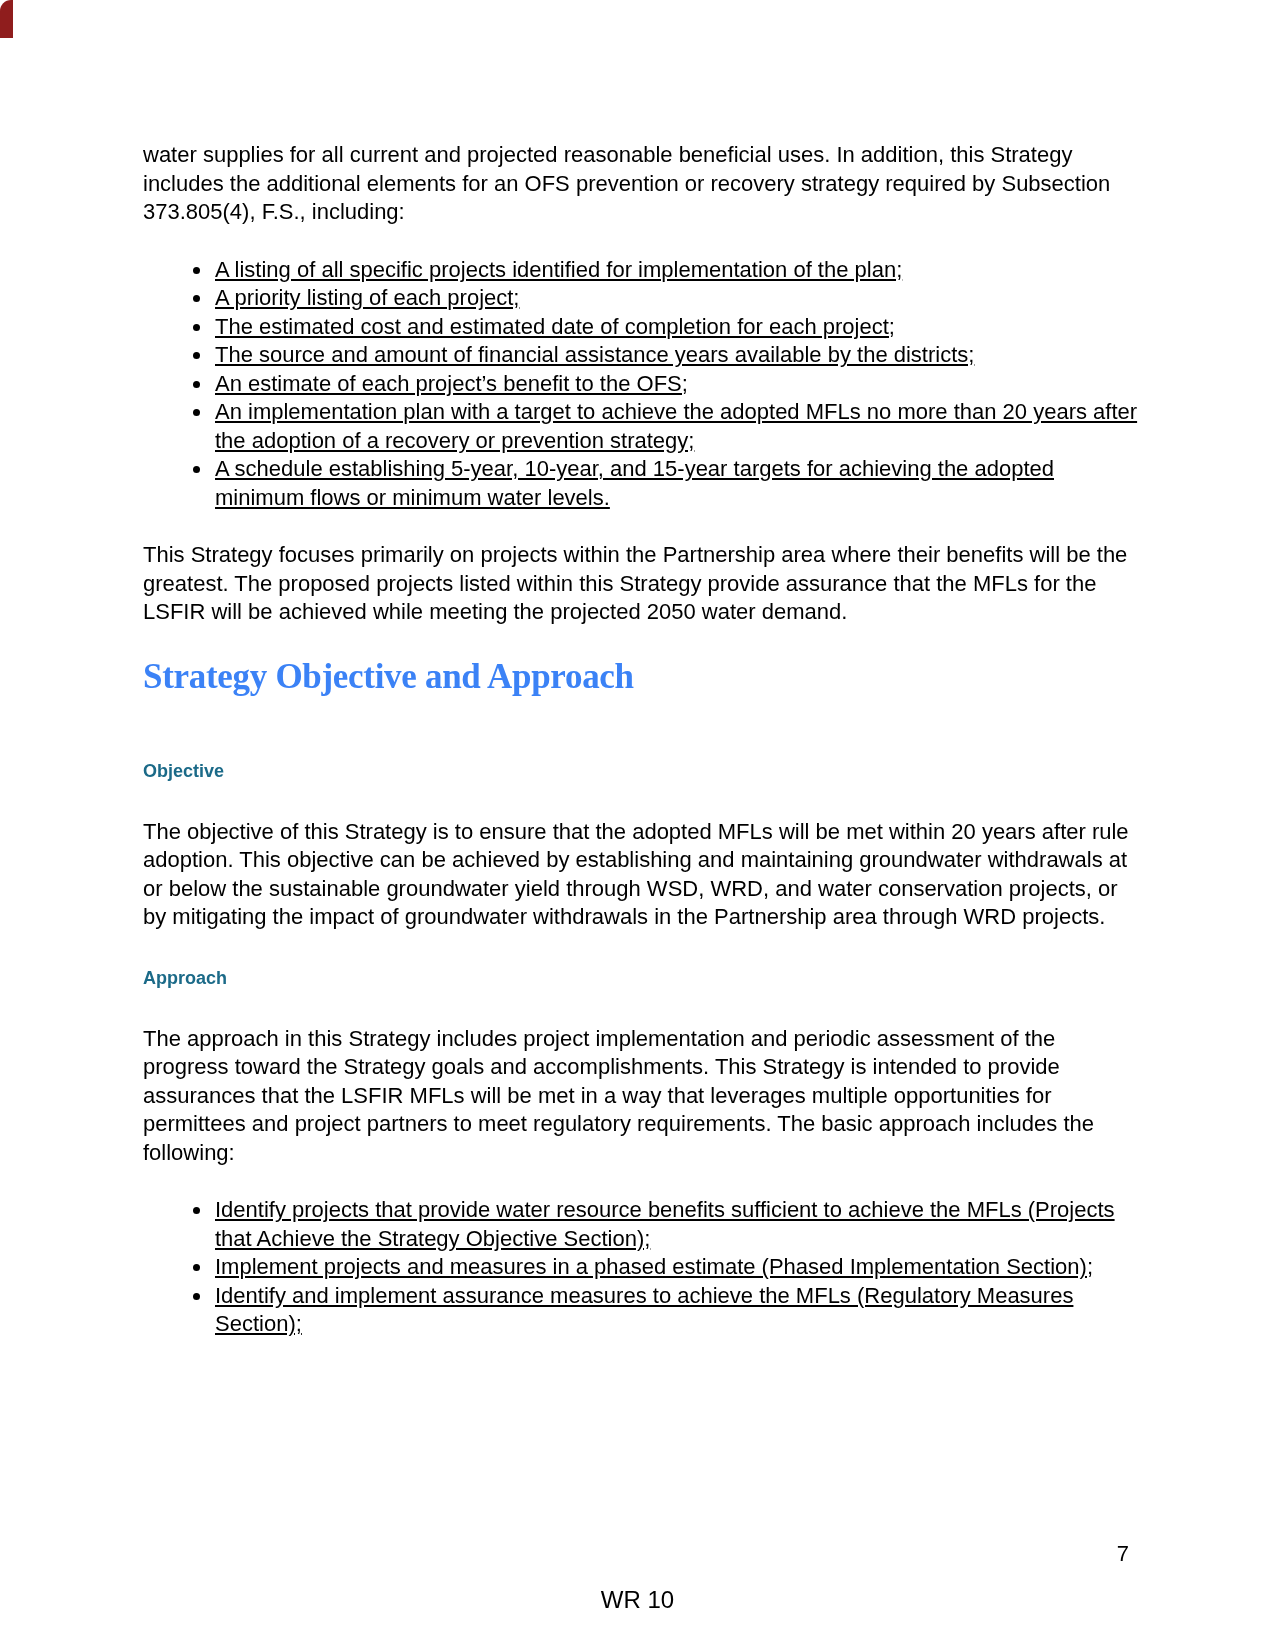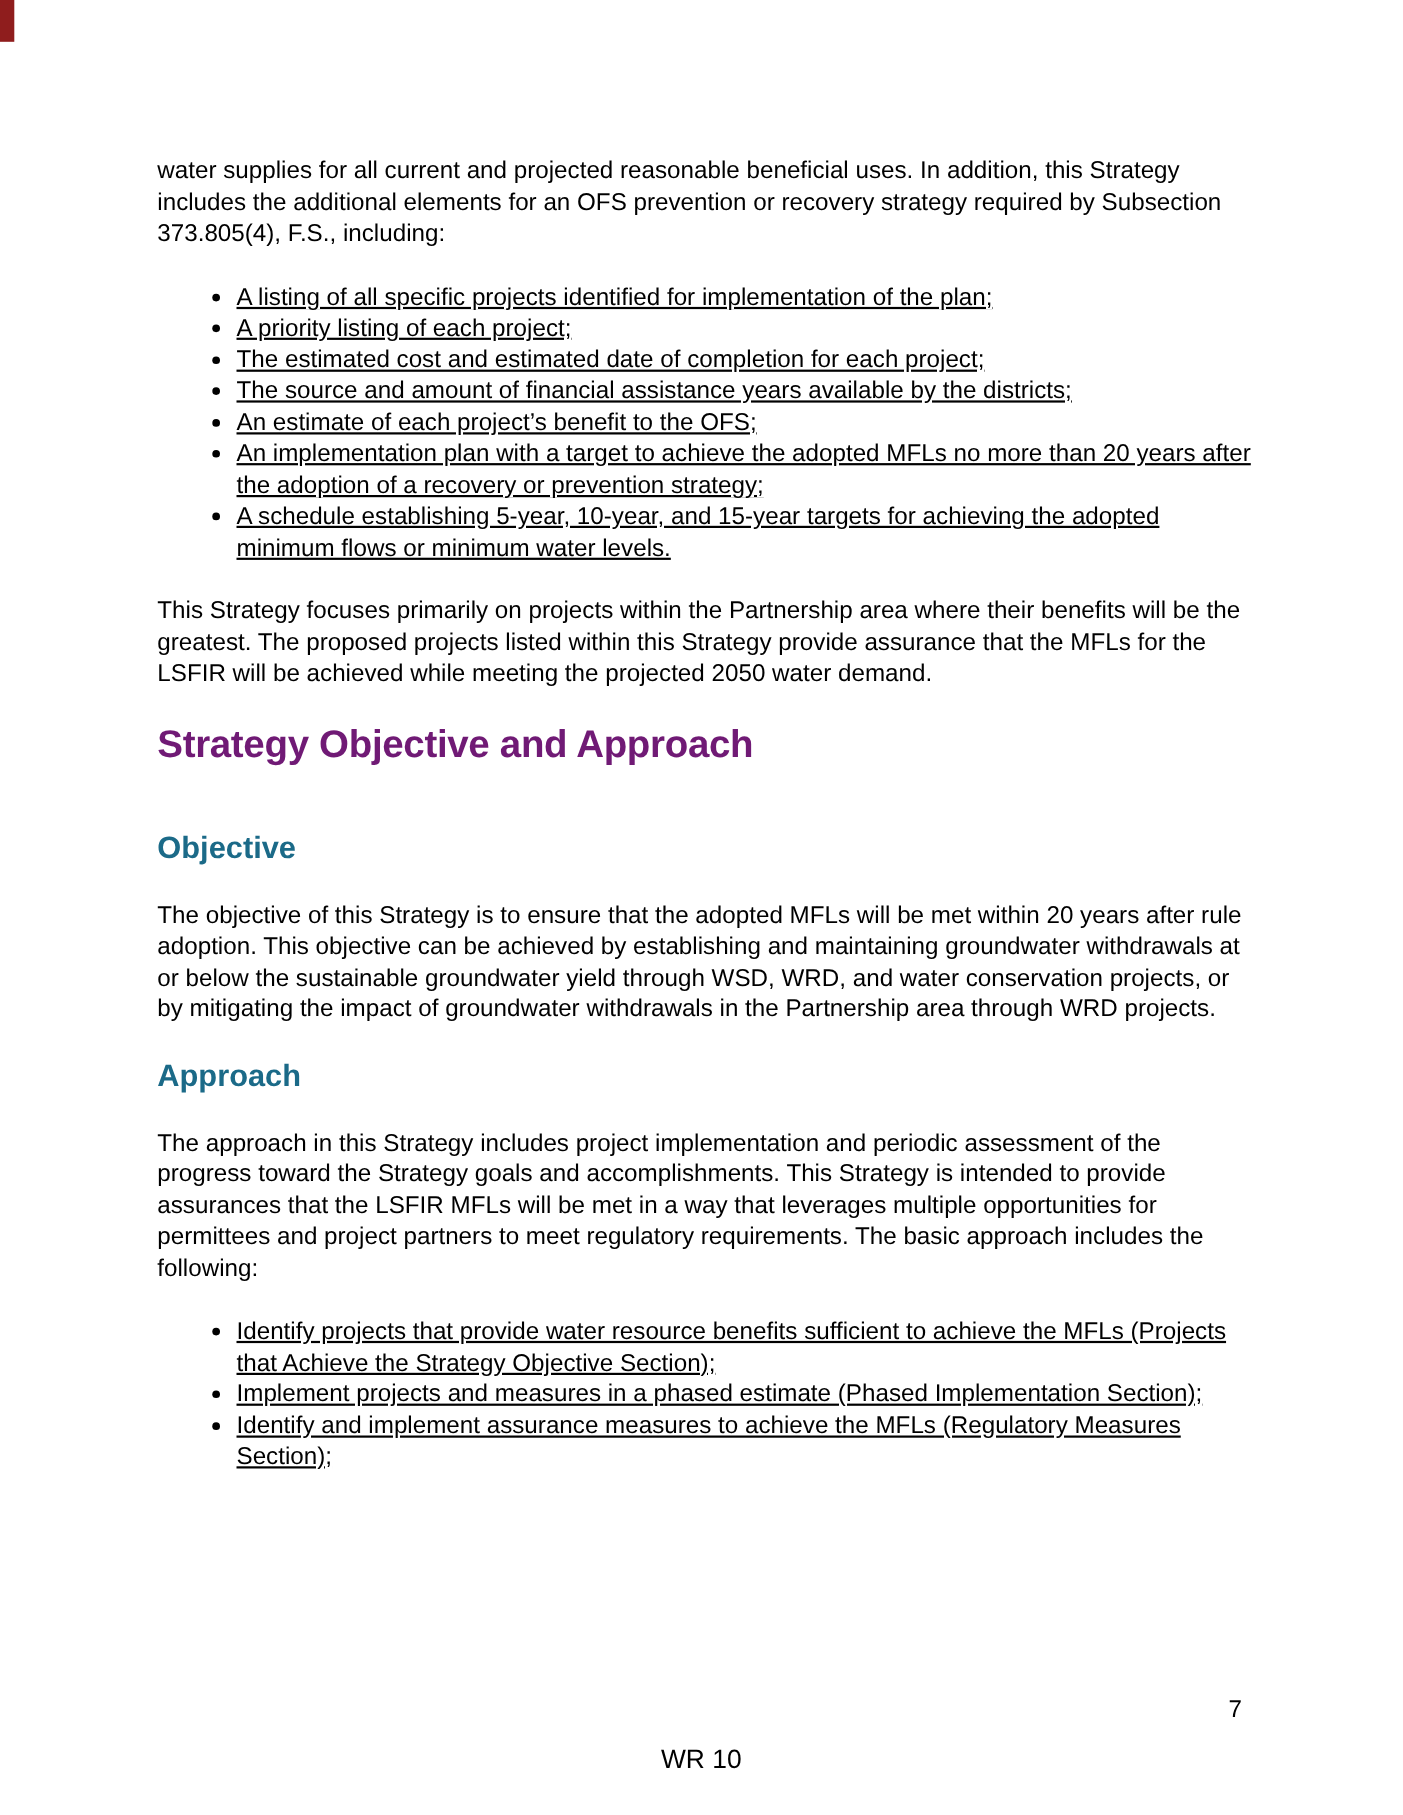--- a/index.html
+++ b/index.html
@@ -7,20 +7,21 @@
   .page {
     position: relative;
     width: 1275px;
     height: 1650px;
     background: #ffffff;
     font-family: "Liberation Sans", sans-serif;
     font-size: 22px;
     line-height: 28.5px;
     color: #000000;
     overflow: hidden;
+    border-radius: 11px;
   }
   .corner-mark {
     position: absolute;
     left: 0;
     top: 0;
     width: 13px;
     height: 38px;
     background: var(--color-corner-mark, #8f1d1d);
   }
   .content {
@@ -38,26 +39,27 @@
     list-style: disc outside;
   }
   .content ul.bullet-list li {
     padding-left: 2px;
     text-decoration: underline;
   }
   h1.section-title {
     font-size: 35px;
     line-height: 42px;
     font-weight: bold;
-    color: #701a75;
+    color: #3b82f6;
     margin: 16px 0 56px 0;
     letter-spacing: -0.3px;
+    font-family: Liberation Serif, serif;
   }
   h2.sub-heading {
-    font-size: 28px;
+    font-size: 18px;
     line-height: 34px;
     font-weight: bold;
     color: var(--color-heading2, #1b6a88);
     margin: 6px 0 30px 0;
   }
   .page-number {
     position: absolute;
     top: 1540px;
     right: 146px;
     font-size: 22px;

